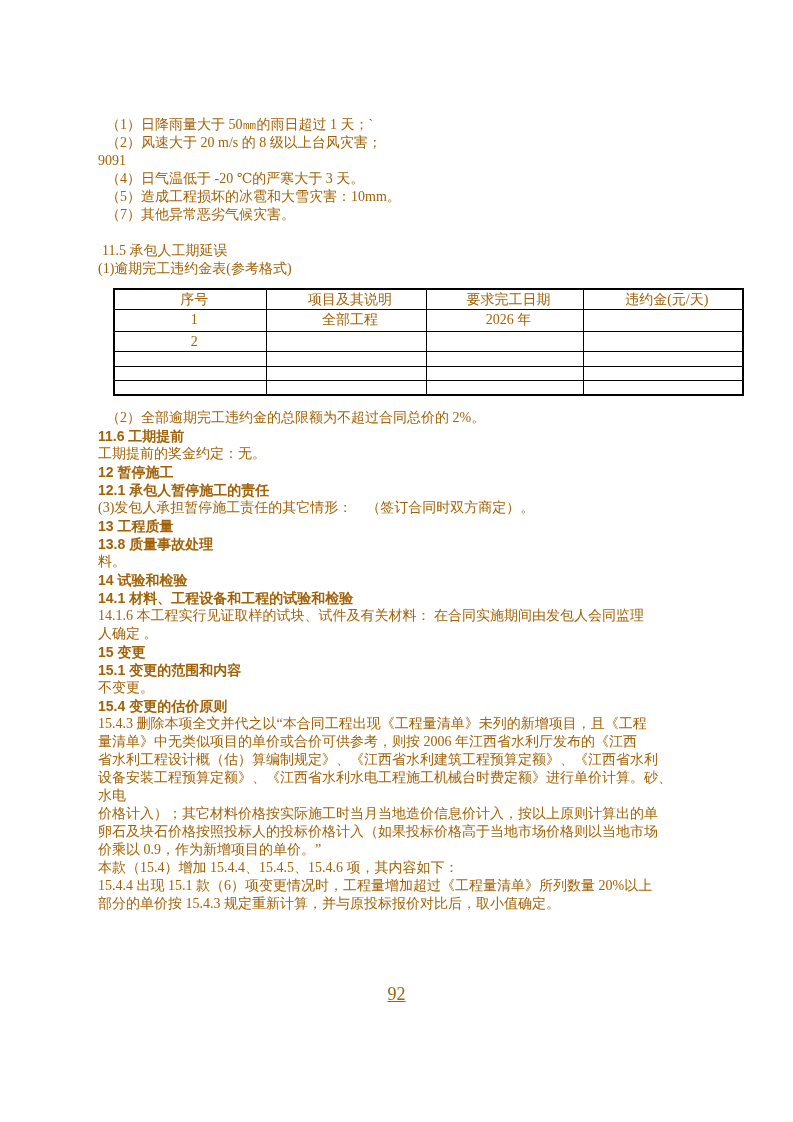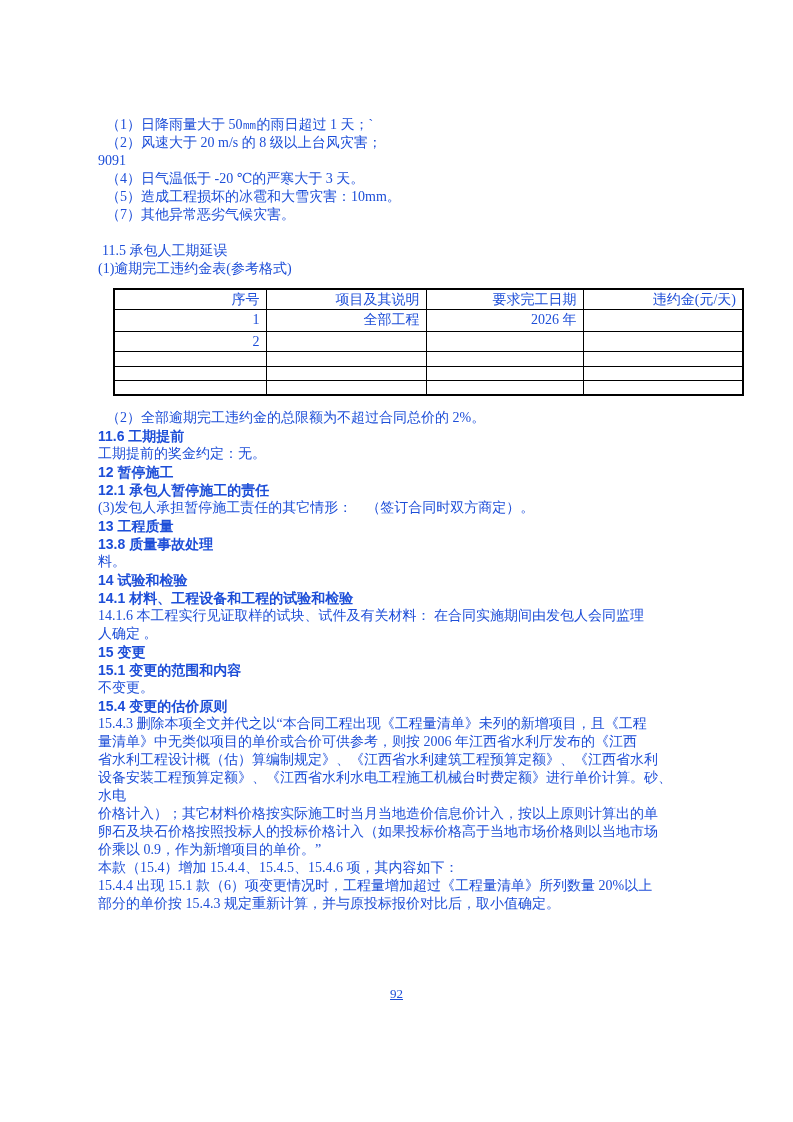--- a/index.html
+++ b/index.html
@@ -1,21 +1,21 @@
 <!DOCTYPE html>
 <html><head>
 <meta charset="utf-8">
 <style>
   html,body{margin:0;padding:0;background:#ffffff;}
   .page{
     position:relative;
     width:793px;
     height:1122px;
     background:#ffffff;
-    color:#1d4ed8;
+    color:#a16207;
     font-family:"Liberation Serif","DejaVu Serif",serif;
     overflow:hidden;
   }
   .content{
     position:absolute;
     left:98px;
     top:116px;
     width:640px;
     font-size:14px;
     line-height:18px;
@@ -36,39 +36,39 @@
     width:629px;
     margin:10px 0 13px 15px;
     border:2px solid #000;
     font-size:14px;
   }
   table.penalty th,
   table.penalty td{
     border:1px solid #000;
     padding:1px 6px 0 14px;
     font-weight:normal;
-    text-align:right;
+    text-align:center;
     vertical-align:top;
     line-height:17px;
     overflow:hidden;
     white-space:pre;
   }
   table.penalty thead tr{height:20px;}
   table.penalty tbody tr.r0{height:22px;}
   table.penalty tbody tr.r1{height:20px;}
   table.penalty tbody tr.r2{height:15px;}
   table.penalty tbody tr.r3{height:14px;}
   table.penalty tbody tr.r4{height:15px;}
   .page-number{
     position:absolute;
     top:986px;
     left:0;
     width:100%;
     text-align:center;
-    font-size:13px;
+    font-size:18px;
     line-height:16px;
     text-decoration:underline;
   }
 </style>
 </head>
 <body>
 
 <div class="page">
   <div class="content">
 

